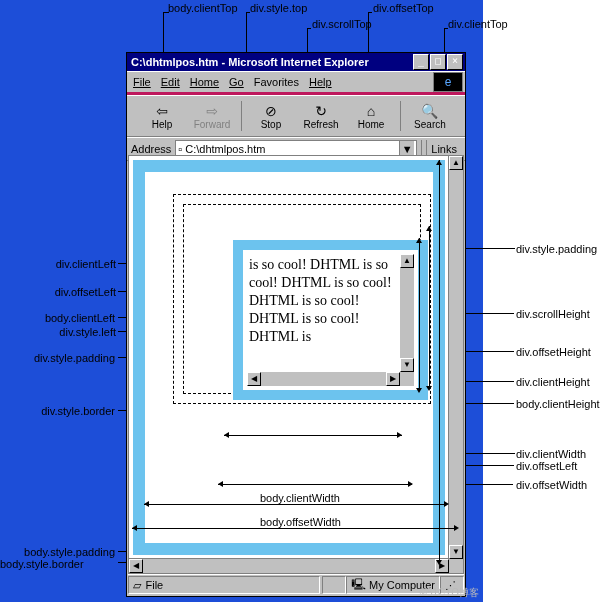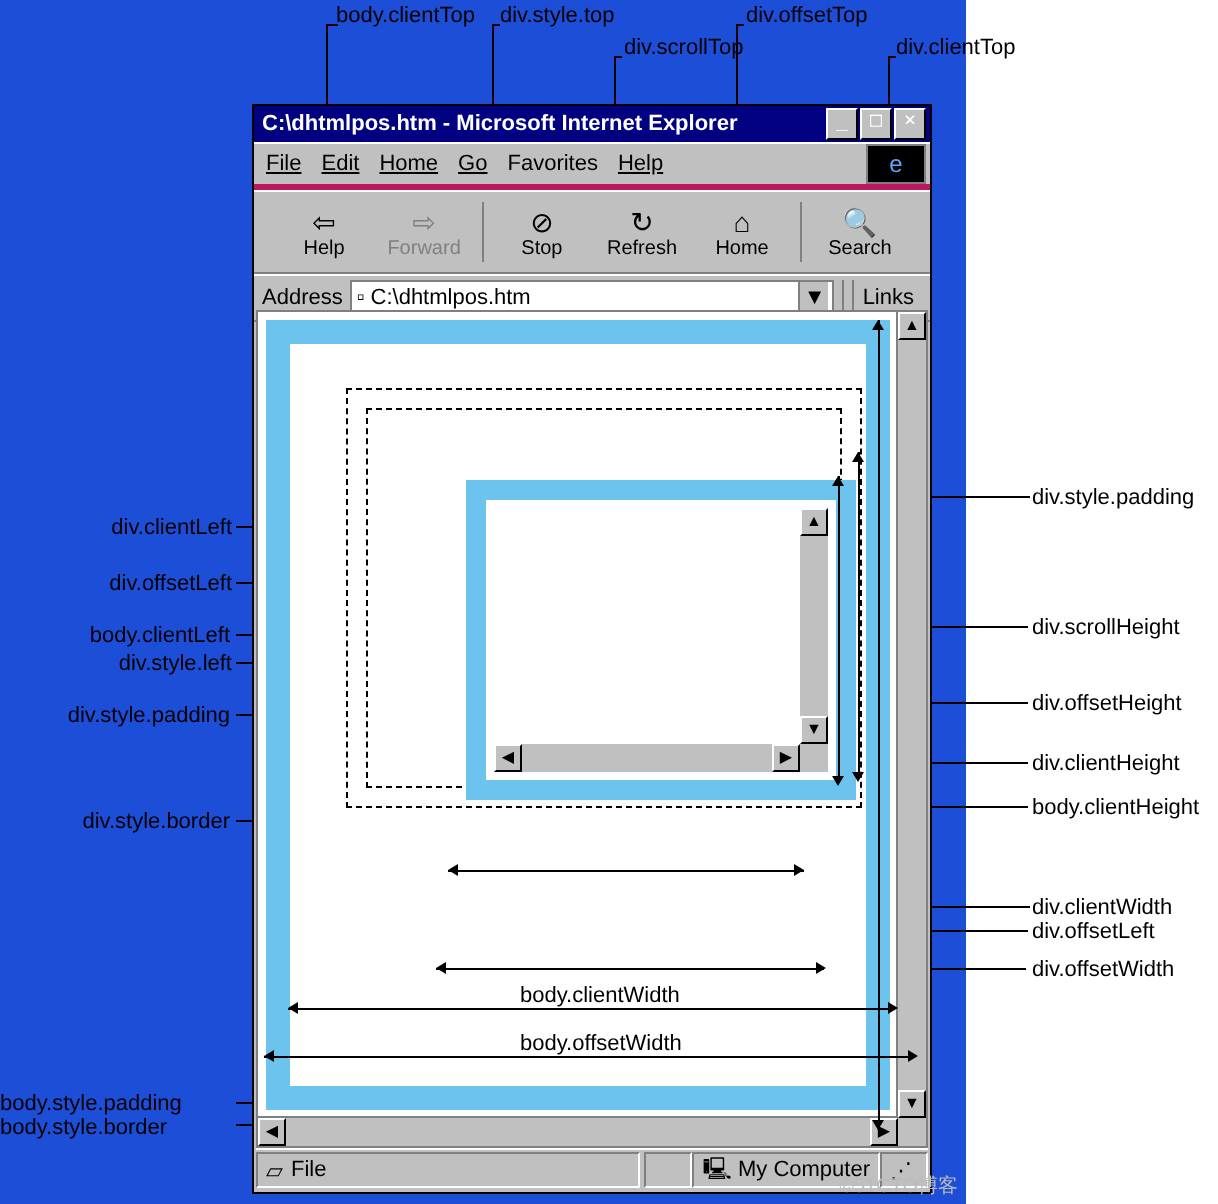--- a/index.html
+++ b/index.html
@@ -79,21 +79,21 @@
   <div class="line hline" style="left:307px;top:28px;width:4px"></div>
   <div class="line hline" style="left:368px;top:12px;width:4px"></div>
   <div class="line hline" style="left:444px;top:28px;width:4px"></div>
 
   <div class="label" style="left:26px;top:258px;text-align:right;width:90px">div.clientLeft</div>
   <div class="label" style="left:26px;top:286px;text-align:right;width:90px">div.offsetLeft</div>
   <div class="label" style="left:5px;top:312px;text-align:right;width:110px">body.clientLeft</div>
   <div class="label" style="left:26px;top:326px;text-align:right;width:90px">div.style.left</div>
   <div class="label" style="left:5px;top:352px;text-align:right;width:110px">div.style.padding</div>
   <div class="label" style="left:10px;top:405px;text-align:right;width:105px">div.style.border</div>
-  <div class="label" style="left:0px;top:546px;text-align:left;width:115px">body.style.padding</div>
+  <div class="label" style="left:0px;top:546px;text-align:right;width:115px">body.style.padding</div>
   <div class="label" style="left:0px;top:558px;width:115px">body.style.border</div>
 
   <div class="line hline" style="left:118px;top:263px;width:110px"></div>
   <div class="line hline" style="left:118px;top:291px;width:30px"></div>
   <div class="line hline" style="left:118px;top:317px;width:16px"></div>
   <div class="line hline" style="left:118px;top:331px;width:40px"></div>
   <div class="line hline" style="left:118px;top:357px;width:122px"></div>
   <div class="line hline" style="left:118px;top:410px;width:108px"></div>
   <div class="line hline" style="left:118px;top:551px;width:28px"></div>
   <div class="line hline" style="left:118px;top:562px;width:18px"></div>
@@ -174,20 +174,21 @@
       <div class="body-area">
         <div class="body-border">
           <div class="body-padding">
 
             <div class="dashed-box" style="left:28px;top:22px;width:258px;height:210px"></div>
             <div class="dashed-box" style="left:38px;top:32px;width:238px;height:190px"></div>
             <div class="div-margin">
               <div class="div-border">
                 <div class="div-padding">
                   <div class="div-content-wrap">
+                    <div class="div-content">is so cool! DHTML is so cool! DHTML is so cool! DHTML is so cool! DHTML is so cool! DHTML is</div>
                     <div class="div-scroll-v">
                       <div class="sbtn" style="top:0">▲</div>
                       <div class="sbtn" style="bottom:0">▼</div>
                     </div>
                     <div class="div-scroll-h">
                       <div class="sbtn" style="left:0">◀</div>
                       <div class="sbtn" style="right:0">▶</div>
                     </div>
                     <div class="div-corner"></div>
                   </div>

